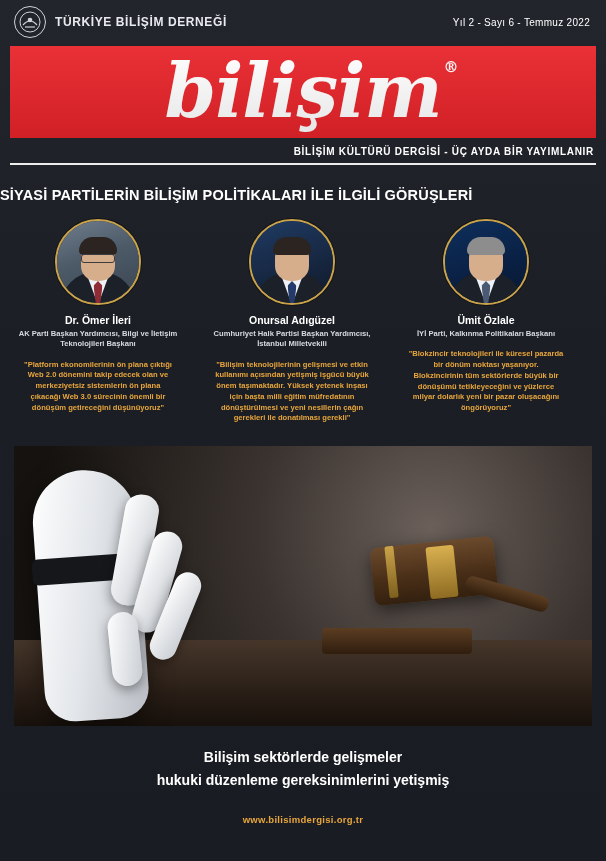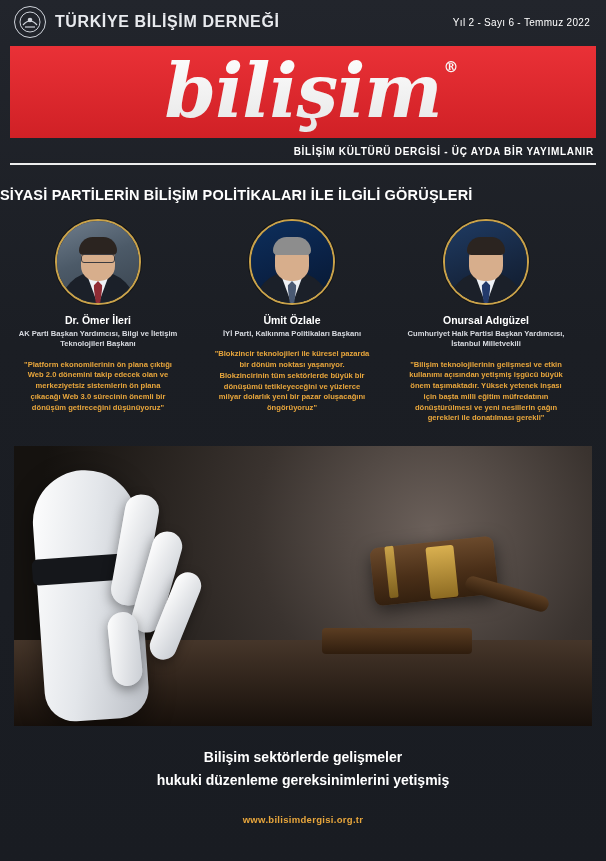--- a/index.html
+++ b/index.html
@@ -30,21 +30,21 @@
     width: 32px; height: 32px;
     border-radius: 50%;
     border: 1.6px solid #cfd3da;
     display: flex; align-items: center; justify-content: center;
     flex: 0 0 auto;
   }
   .logo-mark svg { display: block; }
   .assoc-name {
     margin-left: 9px;
     color: #e8eaee;
-    font-size: 16px;
+    font-size: 12px;
     letter-spacing: 0.6px;
     font-weight: 700;
     white-space: nowrap;
   }
   .issue-line {
     margin-left: auto;
     color: #ffffff;
     font-size: 10px;
     font-weight: 400;
     letter-spacing: 0.3px;
@@ -359,45 +359,45 @@
           <div class="glasses"></div>
           <div class="tie"></div>
       </div>
       <div class="person-name">Dr. Ömer İleri</div>
       <div class="person-role">AK Parti Başkan Yardımcısı,
 Bilgi ve İletişim Teknolojileri Başkanı</div>
       <div class="person-quote">"Platform ekonomilerinin ön plana çıktığı Web 2.0 dönemini takip edecek olan ve merkeziyetsiz sistemlerin ön plana çıkacağı Web 3.0 sürecinin önemli bir dönüşüm getireceğini düşünüyoruz"</div>
     </div>
 
     <div class="person">
+      <div class="portrait p2">
+        <div class="bg"></div>
+          <div class="shirt"></div>
+          <div class="head"></div>
+          <div class="hair"></div>
+          <div class="tie"></div>
+      </div>
+      <div class="person-name">Onursal Adıgüzel</div>
+      <div class="person-role">Cumhuriyet Halk Partisi Başkan Yardımcısı,
+İstanbul Milletvekili</div>
+      <div class="person-quote">"Bilişim teknolojilerinin gelişmesi ve etkin kullanımı açısından yetişmiş işgücü büyük önem taşımaktadır. Yüksek yetenek inşası için başta milli eğitim müfredatının dönüştürülmesi ve yeni nesillerin çağın gerekleri ile donatılması gerekli"</div>
+    </div>
+
+    <div class="person">
       <div class="portrait p3">
         <div class="bg"></div>
           <div class="shirt"></div>
           <div class="head"></div>
           <div class="hair"></div>
           <div class="tie"></div>
       </div>
       <div class="person-name">Ümit Özlale</div>
       <div class="person-role">İYİ Parti,
 Kalkınma Politikaları Başkanı</div>
       <div class="person-quote">"Blokzincir teknolojileri ile küresel pazarda bir dönüm noktası yaşanıyor. Blokzincirinin tüm sektörlerde büyük bir dönüşümü tetikleyeceğini ve yüzlerce milyar dolarlık yeni bir pazar oluşacağını öngörüyoruz"</div>
-    </div>
-
-    <div class="person">
-      <div class="portrait p2">
-        <div class="bg"></div>
-          <div class="shirt"></div>
-          <div class="head"></div>
-          <div class="hair"></div>
-          <div class="tie"></div>
-      </div>
-      <div class="person-name">Onursal Adıgüzel</div>
-      <div class="person-role">Cumhuriyet Halk Partisi Başkan Yardımcısı,
-İstanbul Milletvekili</div>
-      <div class="person-quote">"Bilişim teknolojilerinin gelişmesi ve etkin kullanımı açısından yetişmiş işgücü büyük önem taşımaktadır. Yüksek yetenek inşası için başta milli eğitim müfredatının dönüştürülmesi ve yeni nesillerin çağın gerekleri ile donatılması gerekli"</div>
     </div>
 
   </div>
 
   <div class="hero">
     <div class="room"></div>
     <div class="desk"></div>
     <div class="block"></div>
     <div class="gavel-head"></div>
     <div class="gavel-band"></div>

